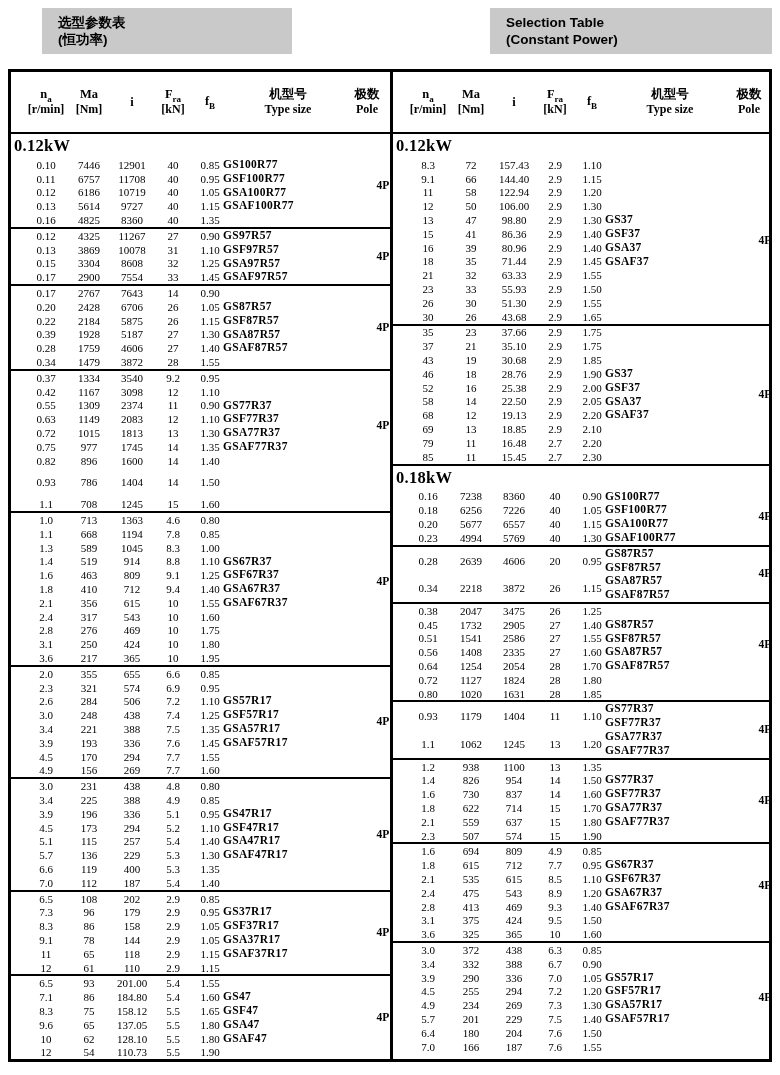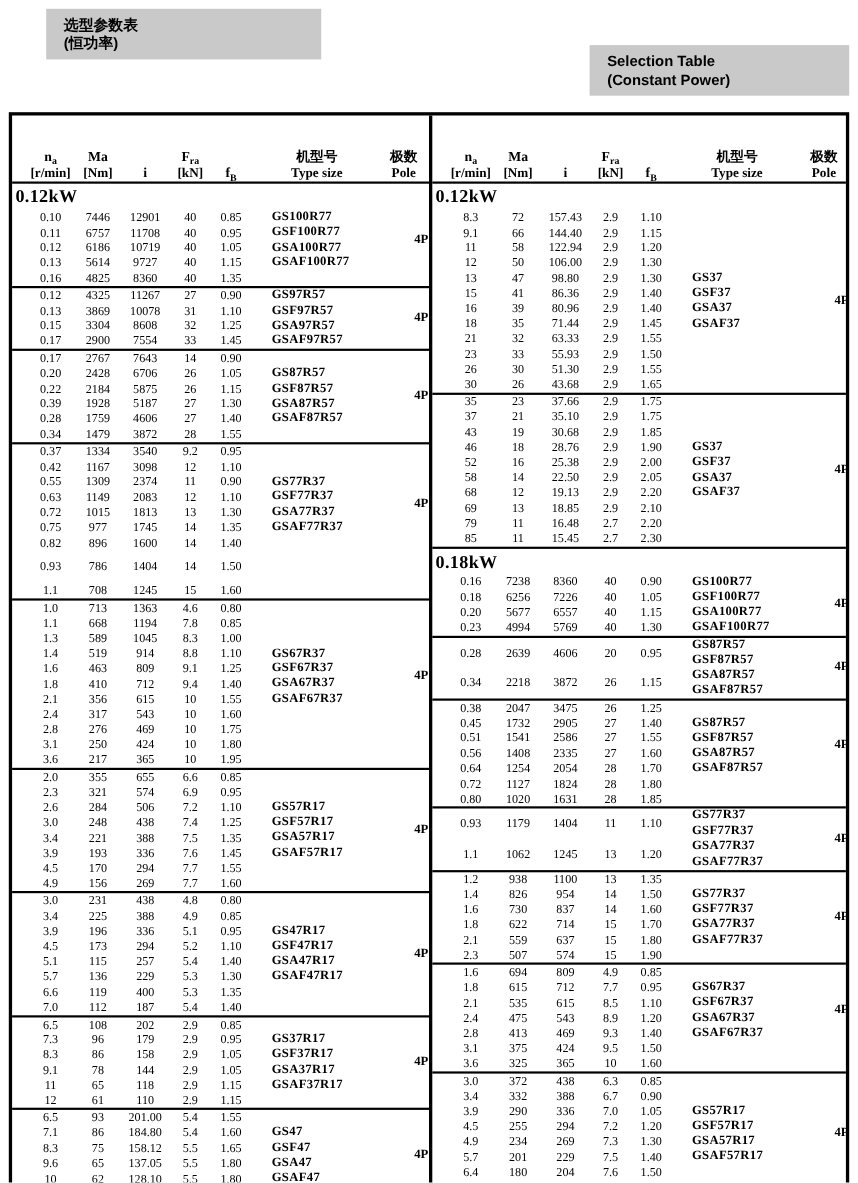--- a/index.html
+++ b/index.html
@@ -4,31 +4,31 @@
 <style>
   html,body{margin:0;padding:0;background:#ffffff;}
   body{width:780px;height:1075px;overflow:hidden;color:#000;
        font-family:"Liberation Serif",serif;-webkit-font-smoothing:antialiased;}
   .page{padding:6px 8px 0 8px;box-sizing:border-box;}
 
   
   .bars{display:flex;justify-content:space-between;align-items:flex-start;margin:2px 0 15px 0;padding-left:34px;}
   .bar{background:#c9c9c9;padding:6px 16px;box-sizing:border-box;}
   .bar-left{width:250px;}
-  .bar-right{width:236px;margin-top:33px;}
+  .bar-right{width:282px;}
   .bar-line{display:block;font-family:"Liberation Sans",sans-serif;font-weight:bold;
             font-size:13.5px;line-height:17px;white-space:nowrap;}
 
   
   .seltable{border:3px solid #000;display:flex;align-items:stretch;}
   .panel{width:50%;box-sizing:border-box;}
   .panel.right{border-left:3px solid #000;}
 
   
-  .head{display:flex;align-items:flex-end;height:62px;border-bottom:2px solid #000;
+  .head{display:flex;align-items:center;height:62px;border-bottom:2px solid #000;
         padding-left:12px;box-sizing:border-box;}
   .hcol{display:flex;flex-direction:column;align-items:center;justify-content:center;font-weight:bold;}
   .hmain{font-size:12.5px;line-height:15px;white-space:nowrap;}
   .hmain sub{font-size:9px;line-height:8px;}
   .hcjk{font-family:"Liberation Sans",sans-serif;font-size:12.5px;}
   .hunit{font-size:12px;line-height:15px;white-space:nowrap;}
   .hunit:empty{display:none;}
   .w0{width:46px}.w1{width:40px}.w2{width:46px}.w3{width:36px}.w4{width:38px}
   .w5{width:118px}.w6{width:40px}
 
@@ -37,21 +37,21 @@
   .kw-text{font-weight:bold;font-size:16.5px;letter-spacing:0.3px;}
 
   
   .group{position:relative;border-bottom:2.5px solid #000;}
   .panel .group:last-child{border-bottom:none;}
   .row{display:flex;align-items:center;height:13.8px;padding-left:12px;}
   .row.tall{height:27.6px;}
   .row.gap{margin-top:8px;}
   .cell{display:block;text-align:center;font-size:11px;line-height:12px;}
   .c0{width:46px}.c1{width:40px}.c2{width:46px}.c3{width:36px}.c4{width:38px}
-  .models{position:absolute;left:236px;}
+  .models{position:absolute;left:212px;}
   .model{height:13.8px;line-height:13.8px;font-weight:bold;font-size:11.5px;
          letter-spacing:0.3px;white-space:nowrap;}
   .pole{position:absolute;left:351px;width:42px;height:13.8px;line-height:13.8px;
         text-align:center;font-weight:bold;font-size:11.5px;}
 </style>
 </head>
 <body>
 
 <div class="page">
 

